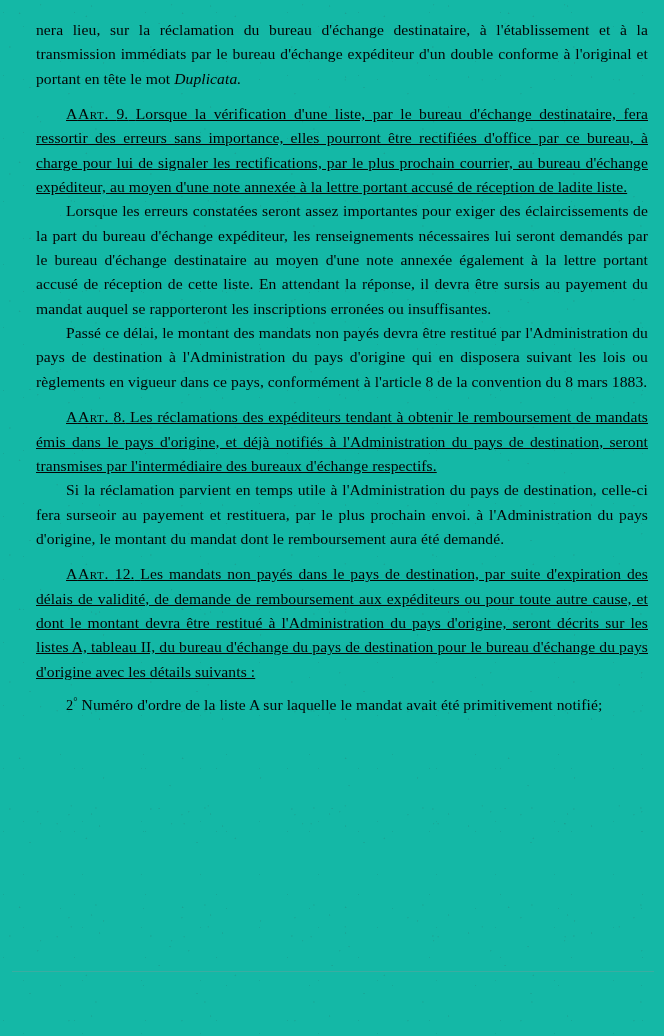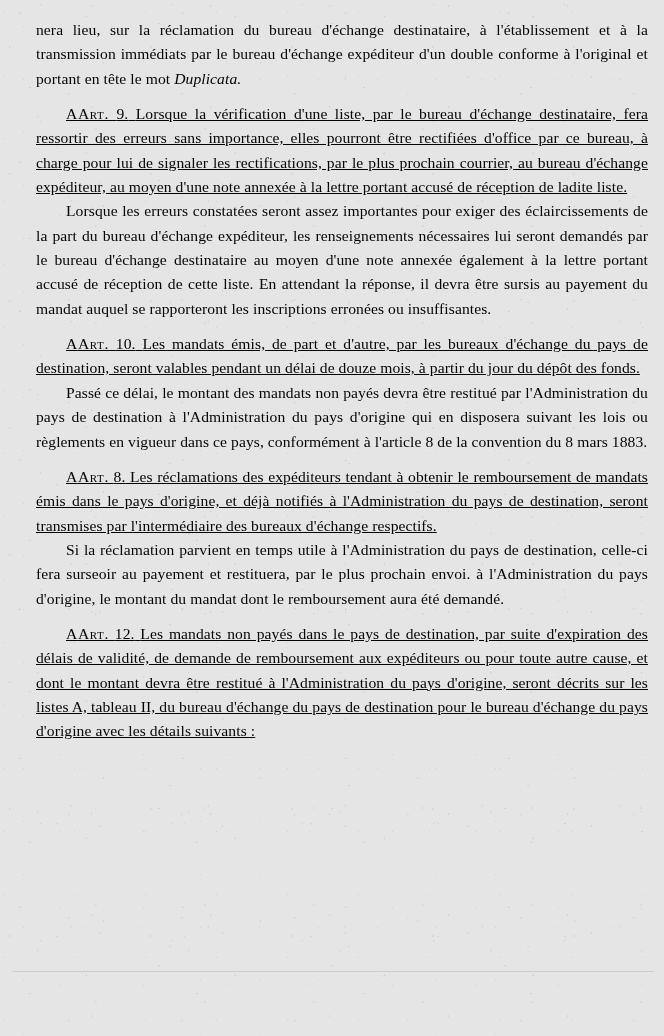--- a/index.html
+++ b/index.html
@@ -9,21 +9,21 @@
     background: #ffffff;
   }
   body {
     font-family: "Liberation Serif", "DejaVu Serif", serif;
   }
 
   #page {
     position: relative;
     width: 664px;
     height: 1036px;
-    background: #e5e5e5;
+    background: #14b8a6;
     overflow: hidden;
   }
 
   
   .grain {
     position: absolute;
     inset: 0;
     pointer-events: none;
     opacity: .55;
     background-image:
@@ -132,37 +132,36 @@
   <div class="body-text inked">
 
     <p class="para"><span>nera lieu, sur la réclamation du bureau d'échange destinataire, à l'établissement et à la transmission immédiats par le bureau d'échange expéditeur d'un double conforme à l'original et portant en tête le mot </span><span class="ital">Duplicata.</span></p>
 
     <p class="para indent gap"><span class="artref"><span class="cap">A</span><span>Art.</span></span>
       <span>9.</span>
       <span>Lorsque la vérification d'une liste, par le bureau d'échange destinataire, fera ressortir des erreurs sans importance, elles pourront être rectifiées d'office par ce bureau, à charge pour lui de signaler les rectifications, par le plus prochain courrier, au bureau d'échange expéditeur, au moyen d'une note annexée à la lettre portant accusé de réception de ladite liste.</span></p>
 
     <p class="para indent"><span>Lorsque les erreurs constatées seront assez importantes pour exiger des éclaircissements de la part du bureau d'échange expéditeur, les renseignements nécessaires lui seront demandés par le bureau d'échange destinataire au moyen d'une note annexée également à la lettre portant accusé de réception de cette liste. En attendant la réponse, il devra être sursis au payement du mandat auquel se rapporteront les inscriptions erronées ou insuffisantes.</span></p>
 
-    <p class="para indent gap"><span class="artref"><span class="cap">A</span><span>Art.</span></span>
-      <span>10.</span>
-      <span>Les mandats émis, de part et d'autre, par les bureaux d'échange du pays de destination, seront valables pendant un délai de douze mois, à partir du jour du dépôt des fonds.</span></p>
 
     <p class="para indent"><span>Passé ce délai, le montant des mandats non payés devra être restitué par l'Administration du pays de destination à l'Administration du pays d'origine qui en disposera suivant les lois ou règlements en vigueur dans ce pays, conformément à l'article 8 de la convention du 8 mars 1883.</span></p>
 
     <p class="para indent gap"><span class="artref"><span class="cap">A</span><span>Art.</span></span>
       <span>8.</span>
       <span>Les réclamations des expéditeurs tendant à obtenir le remboursement de mandats émis dans le pays d'origine, et déjà notifiés à l'Administration du pays de destination, seront transmises par l'intermédiaire des bureaux d'échange respectifs.</span></p>
 
     <p class="para indent"><span>Si la réclamation parvient en temps utile à l'Administration du pays de destination, celle-ci fera surseoir au payement et restituera, par le plus prochain envoi. à l'Administration du pays d'origine, le montant du mandat dont le remboursement aura été demandé.</span></p>
 
     <p class="para indent gap"><span class="artref"><span class="cap">A</span><span>Art.</span></span>
       <span>12.</span>
       <span>Les mandats non payés dans le pays de destination, par suite d'expiration des délais de validité, de demande de remboursement aux expéditeurs ou pour toute autre cause, et dont le montant devra être restitué à l'Administration du pays d'origine, seront décrits sur les listes A, tableau II, du bureau d'échange du pays de destination pour le bureau d'échange du pays d'origine avec les détails suivants :</span></p>
 
 
+    <p class="para indent gap-sm"><span class="osf">2</span><span class="ordinal">°</span>
+      <span>Numéro d'ordre de la liste A sur laquelle le mandat avait été primitivement notifié;</span></p>
 
   </div>
 
   <div class="grain"></div>
   <div class="grain2"></div>
   <div class="scanline-bottom"></div>
 
 </div>
 
 </body></html>

